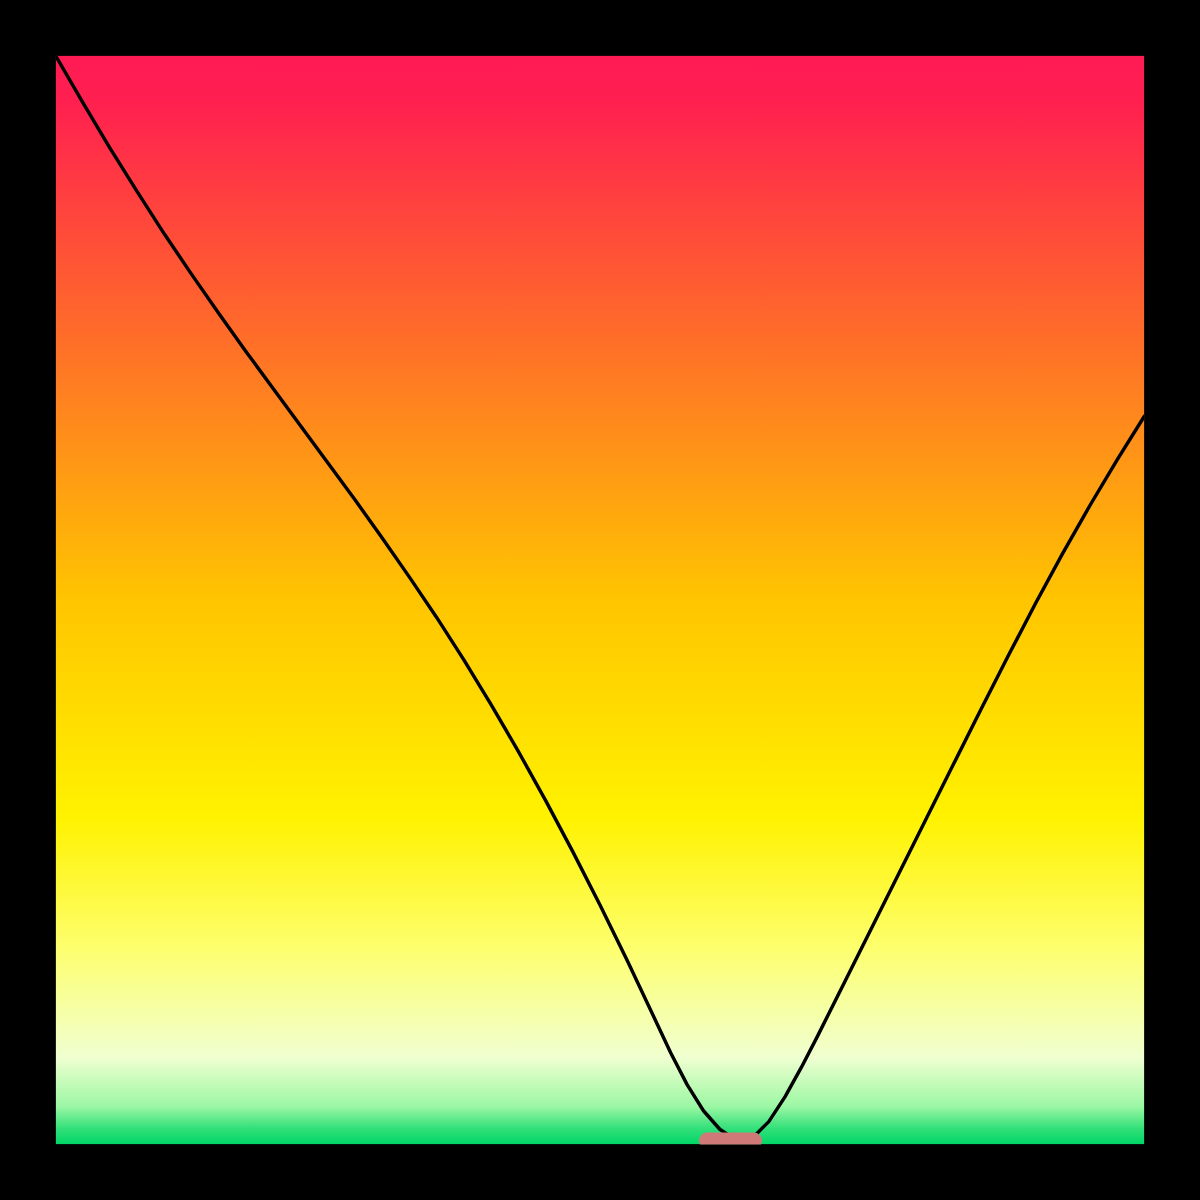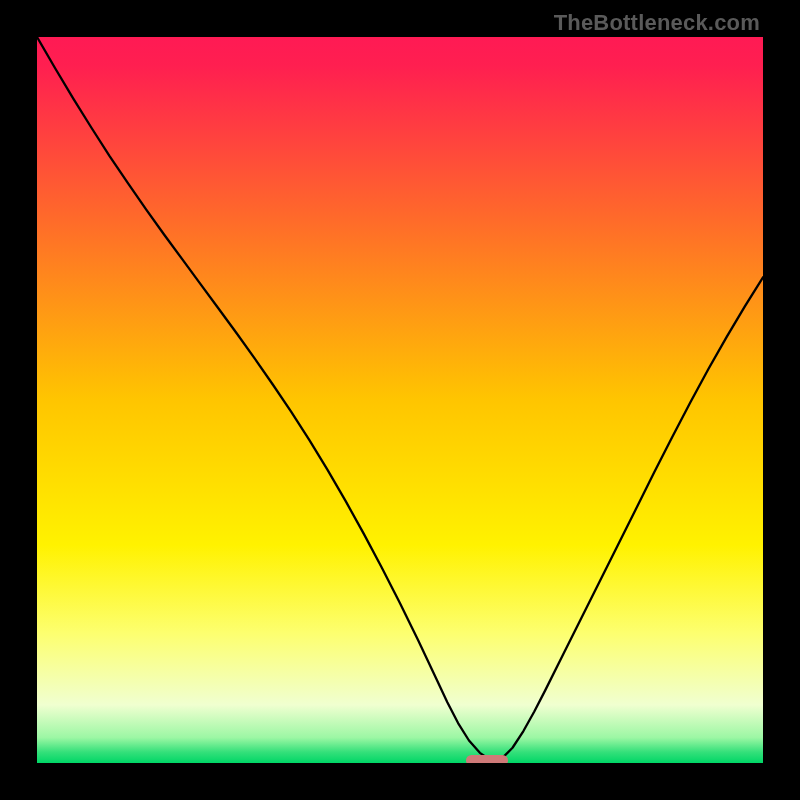--- a/index.html
+++ b/index.html
@@ -81,15 +81,14 @@
       <rect x="0" y="0" width="726" height="726" fill="url(#bg-grad)"></rect>
     </svg>
 
     <svg class="curve-svg" viewBox="0 0 726 726" preserveAspectRatio="none">
       <path id="curve-path" fill="none" stroke="#000000" stroke-width="2.3" stroke-linecap="round" stroke-linejoin="round" d="M0.00 0.00 L18.15 31.22 L36.30 61.71 L54.45 90.75 L72.60 119.06 L90.75 145.93 L108.90 172.06 L127.05 197.47 L145.20 222.16 L163.35 246.84 L181.50 271.52 L199.65 296.21 L217.80 321.62 L235.95 347.75 L254.10 374.62 L272.25 402.93 L290.40 432.70 L308.55 463.91 L326.70 496.58 L344.85 530.71 L363.00 566.28 L381.15 603.31 L399.30 641.78 L410.19 665.02 L421.08 686.07 L431.97 703.49 L442.86 715.84 L453.75 723.10 L464.64 721.64 L475.53 710.75 L486.42 694.06 L497.31 674.45 L508.20 653.40 L526.35 617.10 L544.50 580.80 L562.65 544.50 L580.80 508.20 L598.95 471.90 L617.10 435.60 L635.25 400.03 L653.40 365.18 L671.55 331.78 L689.70 299.84 L707.85 269.35 L726.00 240.31"></path>
     </svg>
 
     <div class="marker" id="marker" style="width: 42.108px; height: 10.89px; left: 429.066px; top: 718.377px; background: rgb(207, 122, 120);"></div>
   </div>
 
-  <div class="watermark">TheBottleneck.com</div>
 
 </div>
 
 </body></html>

